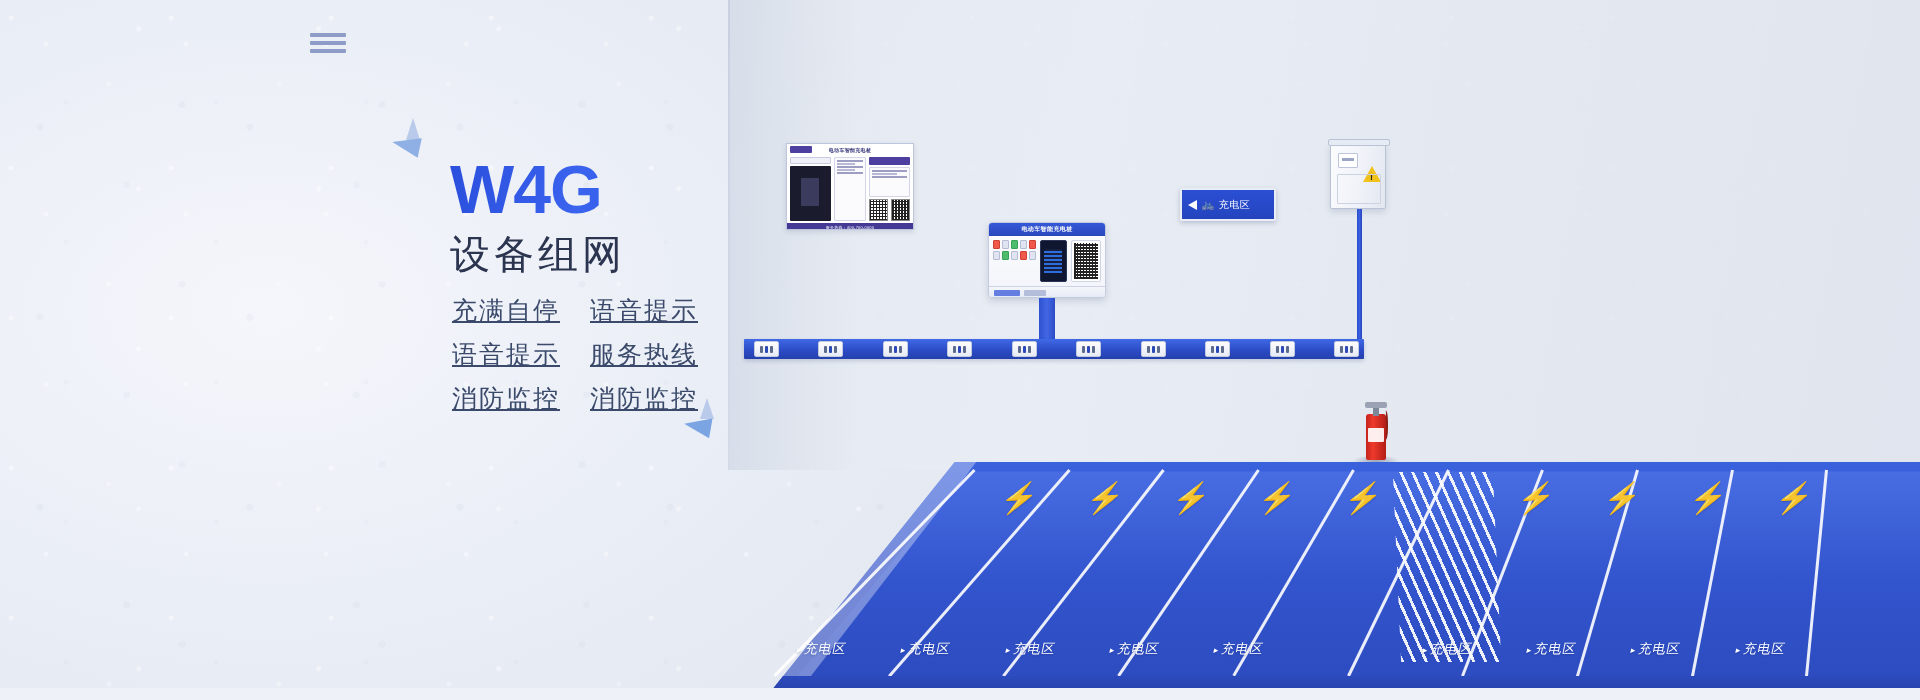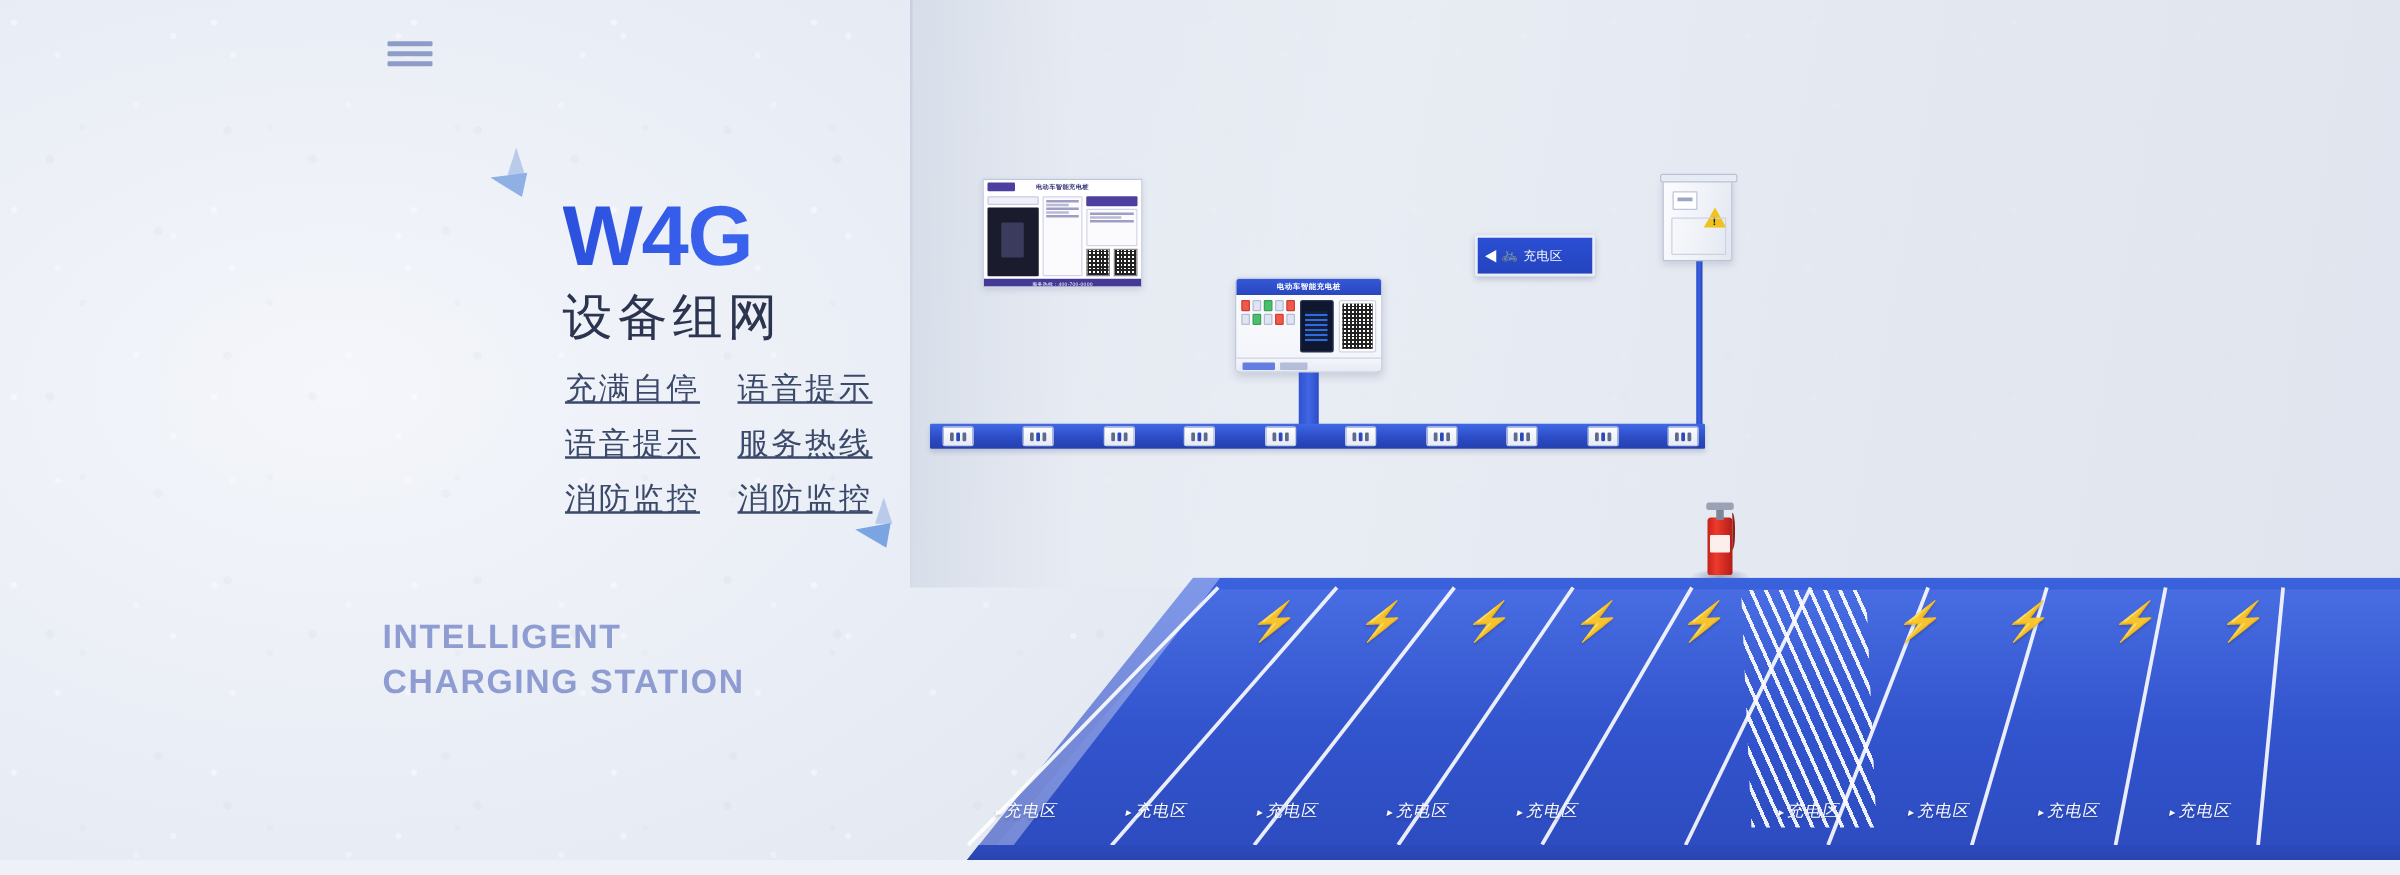--- a/index.html
+++ b/index.html
@@ -298,24 +298,20 @@
 
   <div class="features">
     <span>充满自停</span>
     <span>语音提示</span>
     <span>语音提示</span>
     <span>服务热线</span>
     <span>消防监控</span>
     <span>消防监控</span>
   </div>
 
-  <div class="eng-block">
-    <div>INTELLIGENT</div>
-    <div>CHARGING STATION</div>
-  </div>
 
   <div class="poster">
     <div class="poster-hd">
       <span class="poster-logo"></span>
       <span class="pt">电动车智能充电桩</span>
     </div>
     <div class="poster-body">
       <div class="pb-col">
         <div class="pb-chip"></div>
         <div class="pb-dark"></div>

